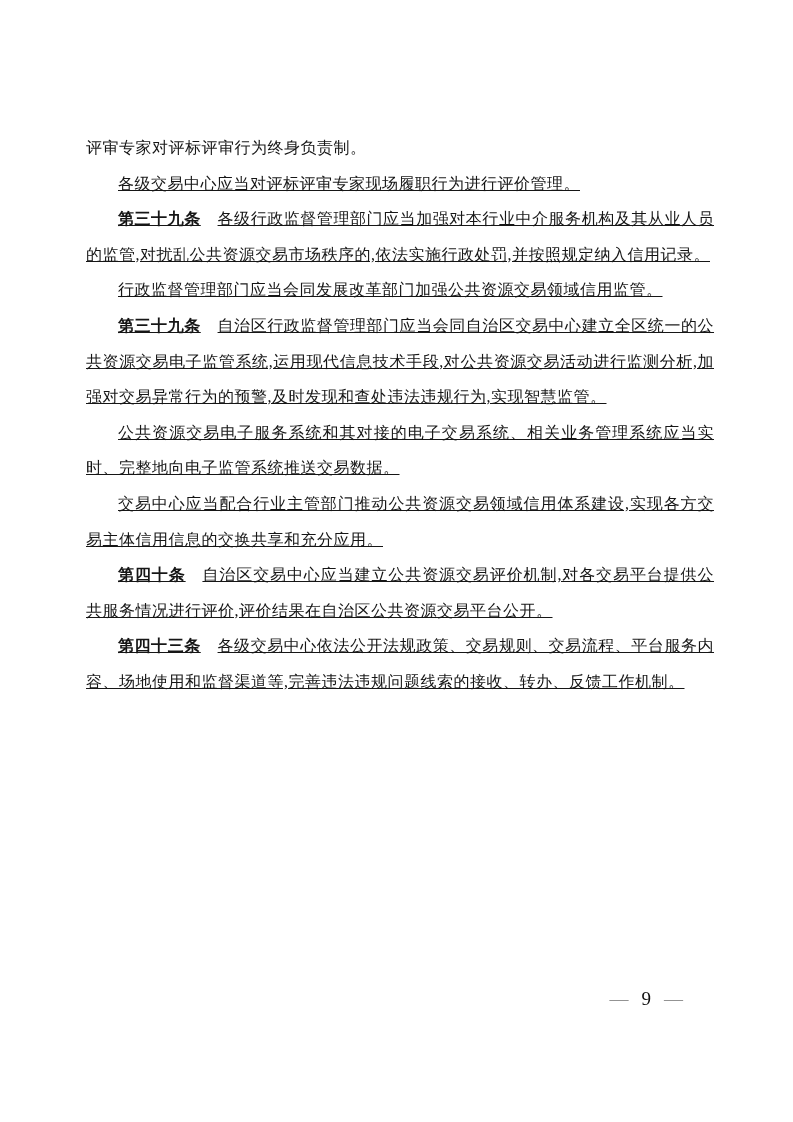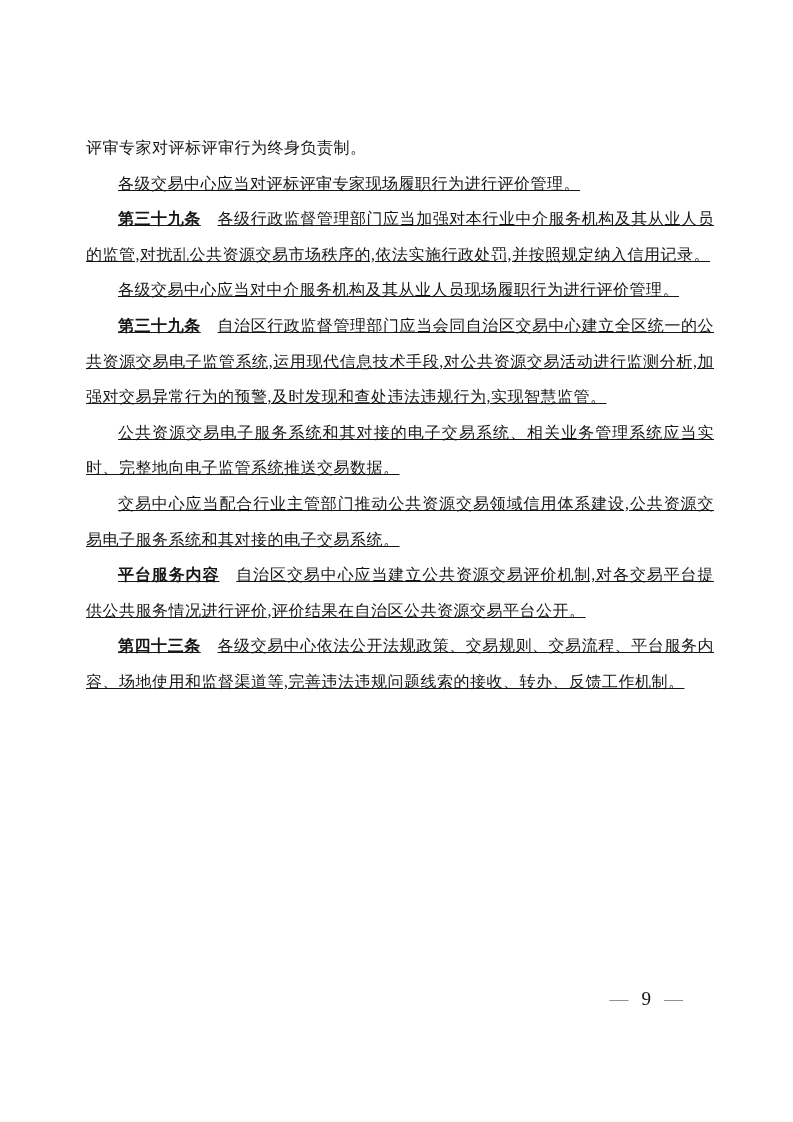--- a/index.html
+++ b/index.html
@@ -61,25 +61,25 @@
 </style>
 </head>
 <body>
 
 <div class="page">
 
   <main class="content" id="paragraph-container">
       <p class="para"><span>评审专家对评标评审行为终身负责制。</span></p>
       <p class="para indent"><span>各级交易中心应当对评标评审专家现场履职行为进行评价管理。</span></p>
       <p class="para indent"><b class="article-no">第三十九条</b><span>各级行政监督管理部门应当加强对本行业中介服务机构及其从业人员的监管,对扰乱公共资源交易市场秩序的,依法实施行政处罚,并按照规定纳入信用记录。</span></p>
-      <p class="para indent"><span>各级交易中心应当对中介服务机构及其从业人员现场履职行为进行评价管理。</span></p>
+      <p class="para indent"><span>行政监督管理部门应当会同发展改革部门加强公共资源交易领域信用监管。</span></p>
       <p class="para indent"><b class="article-no">第三十九条</b><span>自治区行政监督管理部门应当会同自治区交易中心建立全区统一的公共资源交易电子监管系统,运用现代信息技术手段,对公共资源交易活动进行监测分析,加强对交易异常行为的预警,及时发现和查处违法违规行为,实现智慧监管。</span></p>
       <p class="para indent"><span>公共资源交易电子服务系统和其对接的电子交易系统、相关业务管理系统应当实时、完整地向电子监管系统推送交易数据。</span></p>
-      <p class="para indent"><span>交易中心应当配合行业主管部门推动公共资源交易领域信用体系建设,公共资源交易电子服务系统和其对接的电子交易系统。</span></p>
-      <p class="para indent"><b class="article-no">平台服务内容</b><span>自治区交易中心应当建立公共资源交易评价机制,对各交易平台提供公共服务情况进行评价,评价结果在自治区公共资源交易平台公开。</span></p>
+      <p class="para indent"><span>交易中心应当配合行业主管部门推动公共资源交易领域信用体系建设,实现各方交易主体信用信息的交换共享和充分应用。</span></p>
+      <p class="para indent"><b class="article-no">第四十条</b><span>自治区交易中心应当建立公共资源交易评价机制,对各交易平台提供公共服务情况进行评价,评价结果在自治区公共资源交易平台公开。</span></p>
       <p class="para indent"><b class="article-no">第四十三条</b><span>各级交易中心依法公开法规政策、交易规则、交易流程、平台服务内容、场地使用和监督渠道等,完善违法违规问题线索的接收、转办、反馈工作机制。</span></p>
     </main>
 
   <footer class="pagination">
     <span class="dash">—</span>
     <span class="page-num">9</span>
     <span class="dash">—</span>
   </footer>
 
 </div>

